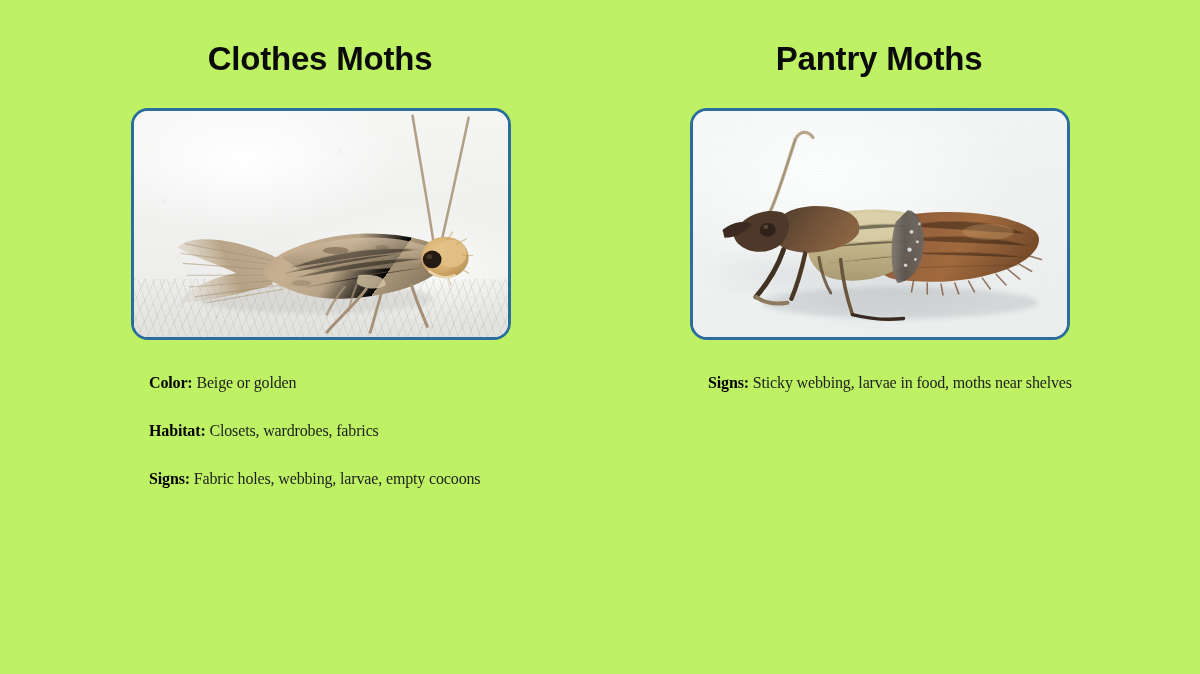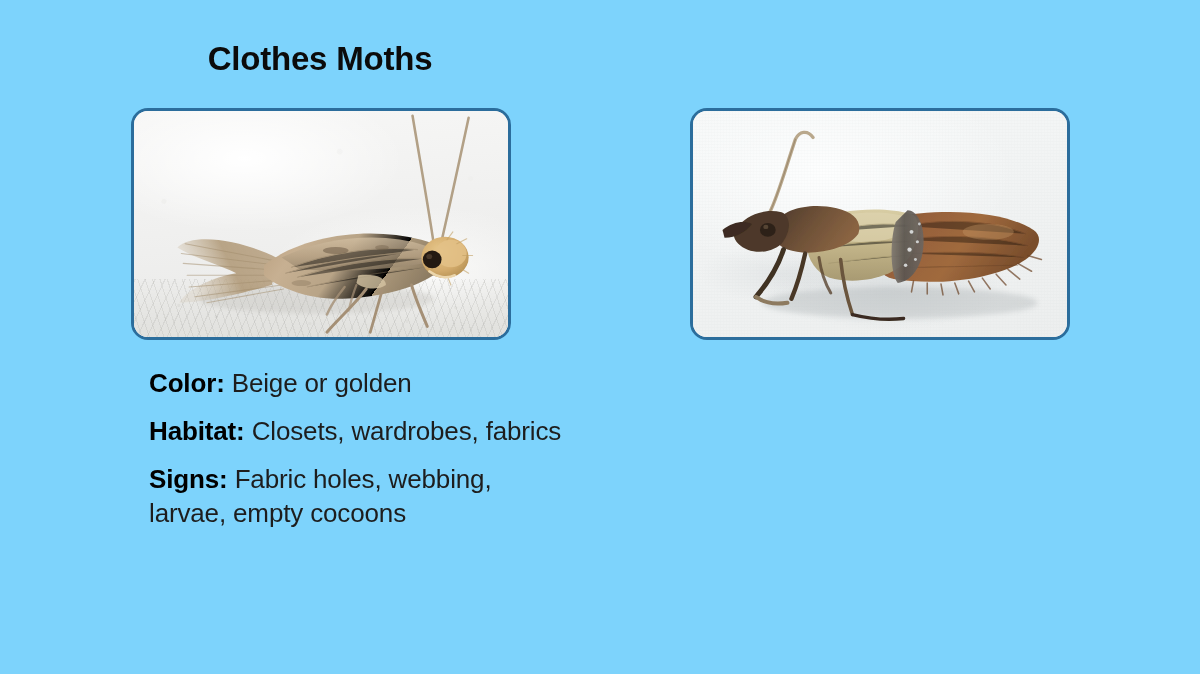--- a/index.html
+++ b/index.html
@@ -12,21 +12,21 @@
     background: #ffffff;
     font-family: "Liberation Sans", sans-serif;
     overflow: hidden;
     position: relative;
     -webkit-font-smoothing: antialiased;
   }
 
   .slide {
     position: absolute;
     inset: 0;
-    background: #7dd3fc;
+    background: #bef264;
   }
 
   
   .column {
     position: absolute;
     top: 0;
     width: 500px;
     height: 674px;
   }
   .column.left  { left: 70px; }
@@ -137,25 +137,25 @@
   
   .facts {
     position: absolute;
     top: 366px;
     left: 79px;
     width: 420px;
   }
   .column.right .facts { left: 79px; width: 400px; }
 
   .fact {
-    font-size: 26px;
+    font-size: 16px;
     line-height: 34px;
     color: #1d1d1d;
     margin: 0 0 14px 0;
-    font-family: Liberation Sans, sans-serif;
+    font-family: Liberation Serif, serif;
     letter-spacing: -0.15px;
   }
   .fact:last-child { margin-bottom: 16px; }
   .fact .k {
     font-weight: 700;
     color: #000000;
   }
 
   
   .logo {
@@ -296,20 +296,21 @@
       </p>
       <p class="fact">
         <span class="k">Signs:</span>
         <span>Fabric holes, webbing, larvae, empty cocoons</span>
       </p>
     </div>
   </div>
 
   <div class="column right">
 
+    <div class="col-title">Pantry Moths</div>
 
     <div class="photo-frame">
       <div class="photo">
         <div class="bg-paper"></div>
         <div class="paper-grain"></div>
         <div class="paper-shade"></div>
 
         <svg class="moth-svg" viewBox="0 0 380 232" preserveAspectRatio="xMidYMid slice">
           <defs>
             <linearGradient id="pmInner" x1="0" y1="0" x2="0" y2="1">
@@ -419,17 +420,21 @@
             <path d="M114 146 C 110 164, 106 178, 100 192" stroke="#4a3828" stroke-width="4.4"></path>
             <path d="M150 152 C 152 172, 156 190, 162 208" stroke="#6a543c" stroke-width="3.6"></path>
             <path d="M162 208 C 178 212, 196 214, 214 212" stroke="#3a2c20" stroke-width="3.4"></path>
             <path d="M128 150 C 130 164, 134 176, 140 186" stroke="#5a452f" stroke-width="3" opacity=".8"></path>
           </g>
         </svg>
       </div>
     </div>
 
     <div class="facts">
+      <p class="fact">
+        <span class="k">Signs:</span>
+        <span>Sticky webbing, larvae in food, moths near shelves</span>
+      </p>
     </div>
   </div>
 
 
 </div>
 
 </body></html>

